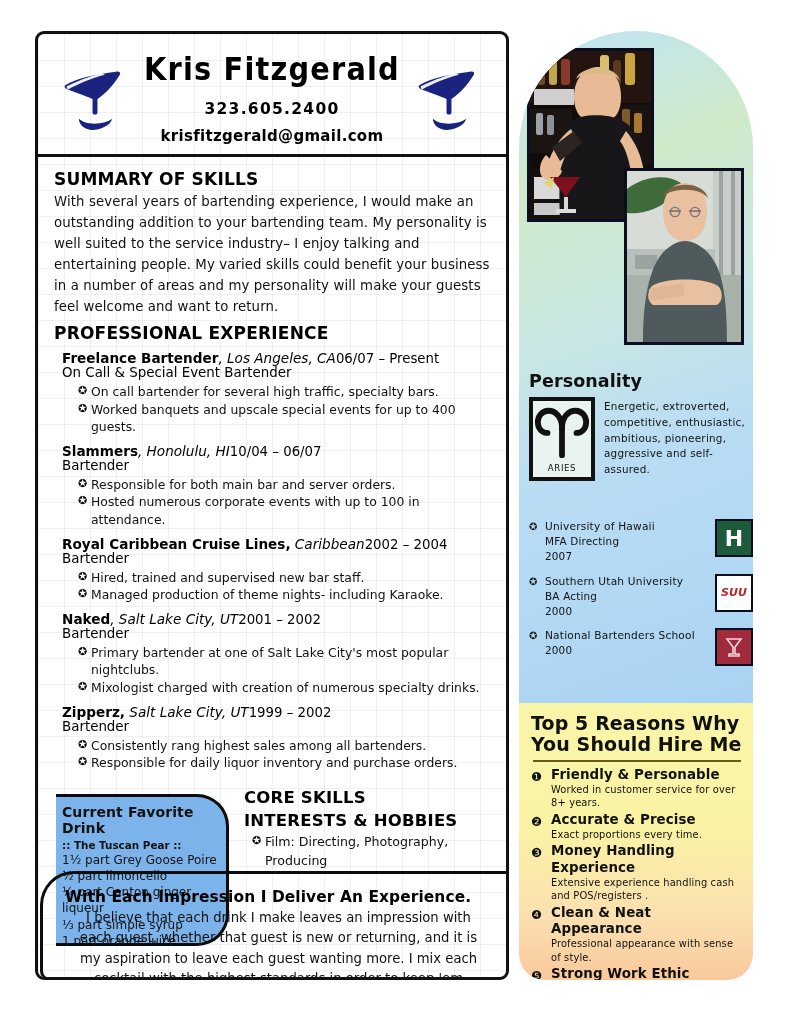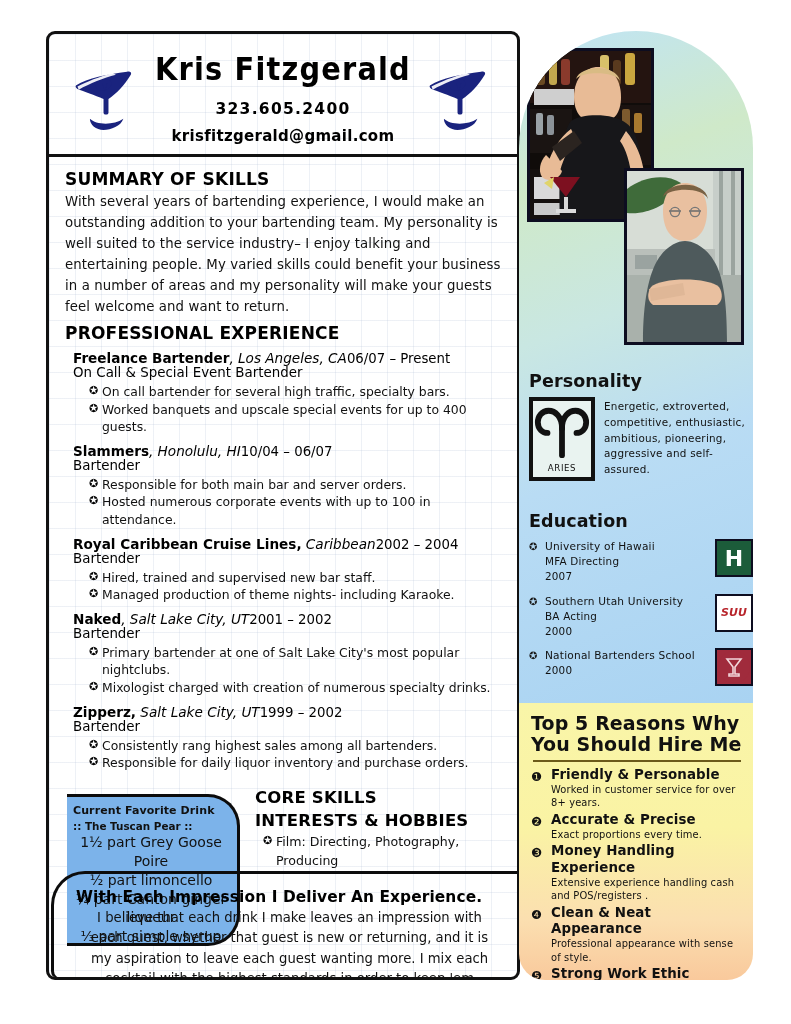--- a/index.html
+++ b/index.html
@@ -17,21 +17,21 @@
   .page {
     position: absolute;
     inset: 0;
     width: 791px;
     height: 1024px;
   }
 
   
   .main-box {
     position: absolute;
-    left: 46px;
+    left: 35px;
     top: 31px;
     width: 474px;
     height: 949px;
     border: 3px solid #111;
     border-radius: 9px;
     background:
       repeating-linear-gradient(to right, rgba(150,170,200,.17) 0 1px, transparent 1px 26px),
       repeating-linear-gradient(to bottom, rgba(150,170,200,.17) 0 1px, transparent 1px 26px),
       #ffffff;
     overflow: hidden;
@@ -141,36 +141,35 @@
     height: 152px;
     background: #7cb3ea;
     border: 3px solid #0c0c0c;
     border-radius: 0 32px 32px 0;
     border-left: none;
     padding: 7px 8px 6px 6px;
     overflow: hidden;
   }
   .drink-title {
     font-weight: 900;
-    font-size: 11px;
+    font-size: 14px;
     color: #111;
     letter-spacing: .1px;
     margin-bottom: 3px;
   }
   .drink-sub {
     font-weight: bold;
     font-size: 10.4px;
     color: #111;
     margin-bottom: 1px;
   }
   .drink-ing {
-    font-size: 14px;
+    font-size: 12px;
     line-height: 1.35;
     color: #111;
-    text-align: center;
   }
   .drink-instr {
     font-size: 9.4px;
     line-height: 1.35;
     color: #111;
     margin-top: 8px;
   }
 
   .skills-col {
     position: absolute;
@@ -559,21 +558,20 @@
               <path d="M30 24 C30 12 23 6 16 6 C9 6 5 12 5 18 C5 25 10 29 15 29" stroke="#111" stroke-width="6" fill="none" stroke-linecap="round"></path>
               <path d="M30 24 C30 12 37 6 44 6 C51 6 55 12 55 18 C55 25 50 29 45 29" stroke="#111" stroke-width="6" fill="none" stroke-linecap="round"></path>
             </svg>
             <div class="aries-label">ARIES</div>
           </div>
           <div class="personality-text">Energetic, extroverted, competitive, enthusiastic, ambitious, pioneering, aggressive and self-assured.</div>
         </div>
       </div>
 
       <div class="education">
-        <div class="side-h">Education</div>
         <div class="edu-list" id="edu-list">
             <div class="edu-item">
               <div class="edu-bullet">✪</div>
               <div class="edu-info">
                 <div class="edu-name">University of Hawaii</div>
                 <div class="edu-deg">MFA Directing</div>
                 <div class="edu-year">2007</div>
               </div>
               <div class="edu-logo" style="background: rgb(28, 92, 58); color: rgb(255, 255, 255); display: flex; align-items: center; justify-content: center; font-weight: 900; font-size: 22px; font-style: normal;">H</div>
             </div>

